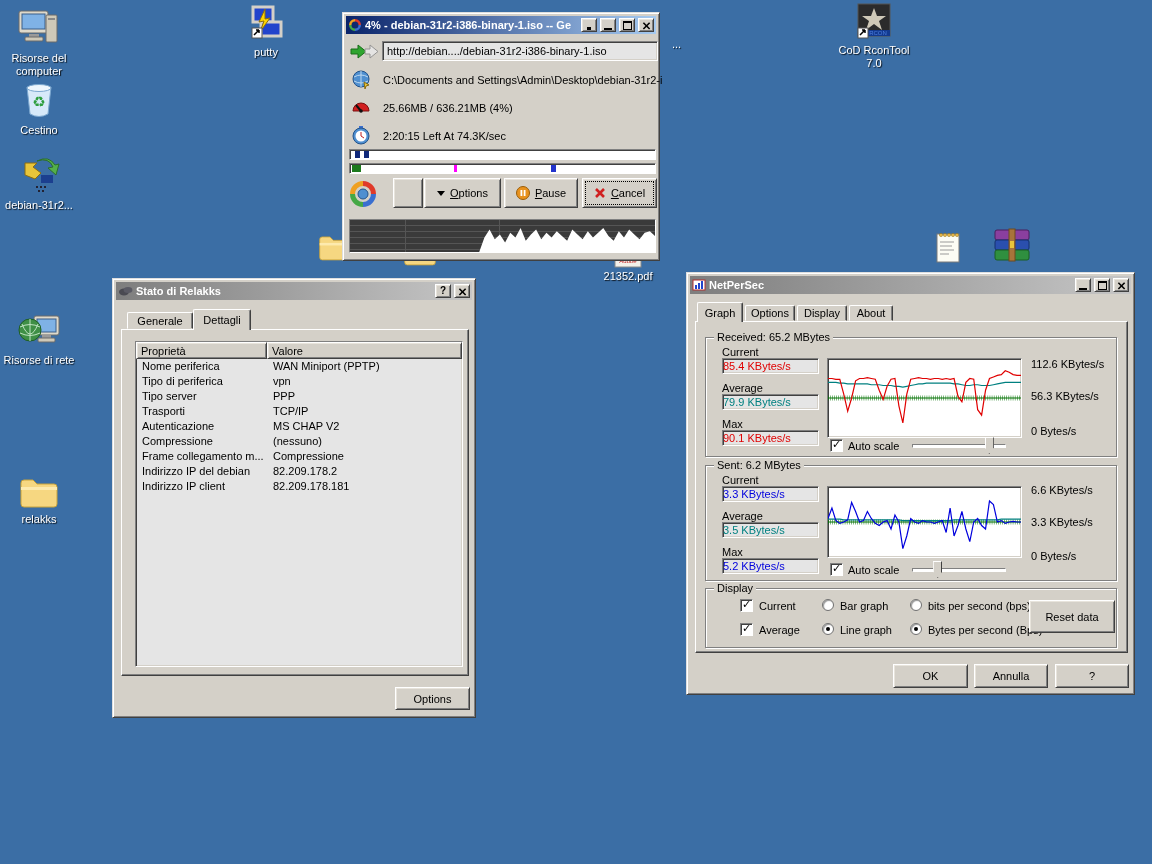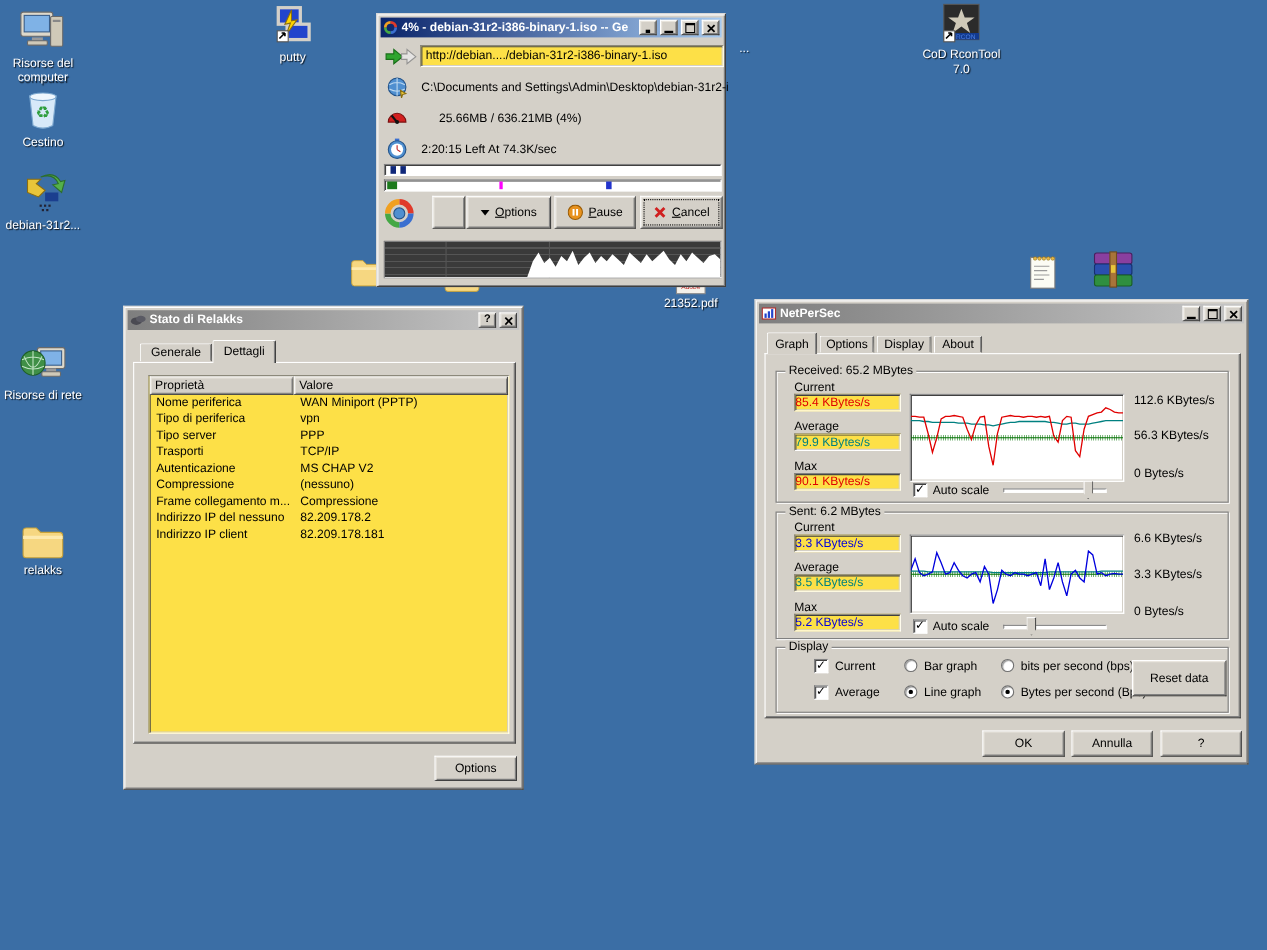--- a/index.html
+++ b/index.html
@@ -2,21 +2,21 @@
 <html><head>
 <meta charset="utf-8">
 <style>
 *{margin:0;padding:0;box-sizing:border-box}
 html,body{width:1152px;height:864px}
 body{font-family:"Liberation Sans","DejaVu Sans",sans-serif;font-size:11px;color:#000}
 #screen{position:relative;width:1152px;height:864px;overflow:hidden;background:#3b6ea5}
 .abs{position:absolute}
 
 .raised{background:#d4d0c8;border:1px solid;border-color:#fff #404040 #404040 #fff;box-shadow:inset 1px 1px 0 #e8e4dc,inset -1px -1px 0 #808080}
-.sunken{background:#fde047;border:1px solid;border-color:#808080 #fff #fff #808080;box-shadow:inset 1px 1px 0 #404040,inset -1px -1px 0 #d4d0c8}
+.sunken{background:#e5e5e5;border:1px solid;border-color:#808080 #fff #fff #808080;box-shadow:inset 1px 1px 0 #404040,inset -1px -1px 0 #d4d0c8}
 .win{position:absolute;background:#d4d0c8;border:1px solid;border-color:#dfdfdf #404040 #404040 #dfdfdf;box-shadow:inset 1px 1px 0 #fff,inset -1px -1px 0 #808080}
 .tb{position:absolute;left:3px;right:3px;top:3px;height:18px;display:flex;align-items:center;padding:0 2px;gap:3px;overflow:hidden}
 .tb-active{background:linear-gradient(to right,#0a246a,#a6caf0)}
 .tb-inactive{background:linear-gradient(to right,#7e7e7e,#c6c6c6)}
 .tb .t{color:#fff;font-weight:bold;white-space:nowrap;overflow:hidden;flex:1}
 .tbtn{width:16px;height:14px;display:flex;align-items:center;justify-content:center;flex:none;font-weight:bold;font-size:10px;line-height:10px}
 .btn{display:flex;align-items:center;justify-content:center;gap:5px;cursor:default}
 .btn .lab{display:block}
 .ul-first .lab::first-letter{text-decoration:underline}
 .focus-dots{outline:1px dotted #000;outline-offset:-4px}
@@ -268,21 +268,21 @@
     </span>
     <div class="abs" style="left:40px;top:61px;white-space:nowrap">C:\Documents and Settings\Admin\Desktop\debian-31r2-i</div>
 
     <span class="abs" style="left:8px;top:84px">
       <svg width="20" height="18" viewBox="0 0 20 18">
         <path d="M2 14 a8 8 0 0 1 16 0 z" fill="#d22020" stroke="#7a1010"></path>
         <path d="M10 14 L5 8" stroke="#111" stroke-width="2"></path>
         <circle cx="10" cy="14" r="1.8" fill="#111"></circle>
       </svg>
     </span>
-    <div class="abs" style="left:56px;top:89px;white-space:nowrap">25.66MB / 636.21MB (4%)</div>
+    <div class="abs" style="left:40px;top:89px;white-space:nowrap">25.66MB / 636.21MB (4%)</div>
 
     <span class="abs" style="left:8px;top:112px">
       <svg width="20" height="20" viewBox="0 0 20 20">
         <rect x="8" y="1" width="4" height="3" fill="#3a6fd0"></rect>
         <circle cx="10" cy="11" r="8" fill="#4f8fd0" stroke="#23538a"></circle>
         <circle cx="10" cy="11" r="5.5" fill="#fff"></circle>
         <path d="M10 11 V7 M10 11 l3 2" stroke="#c02020" fill="none"></path>
       </svg>
     </span>
     <div class="abs" style="left:40px;top:117px;white-space:nowrap">2:20:15 Left At 74.3K/sec</div>
@@ -396,21 +396,21 @@
         </div>
       <div class="lr">
           <div class="lc1">Compressione</div>
           <div class="lc2">(nessuno)</div>
         </div>
       <div class="lr">
           <div class="lc1">Frame collegamento m...</div>
           <div class="lc2">Compressione</div>
         </div>
       <div class="lr">
-          <div class="lc1">Indirizzo IP del nessuno</div>
+          <div class="lc1">Indirizzo IP del debian</div>
           <div class="lc2">82.209.178.2</div>
         </div>
       <div class="lr">
           <div class="lc1">Indirizzo IP client</div>
           <div class="lc2">82.209.178.181</div>
         </div>
     </div>
 
     <div class="btn raised" style="left:282px;top:408px;width:75px;height:23px;position:absolute">
       <span class="lab">Options</span>

